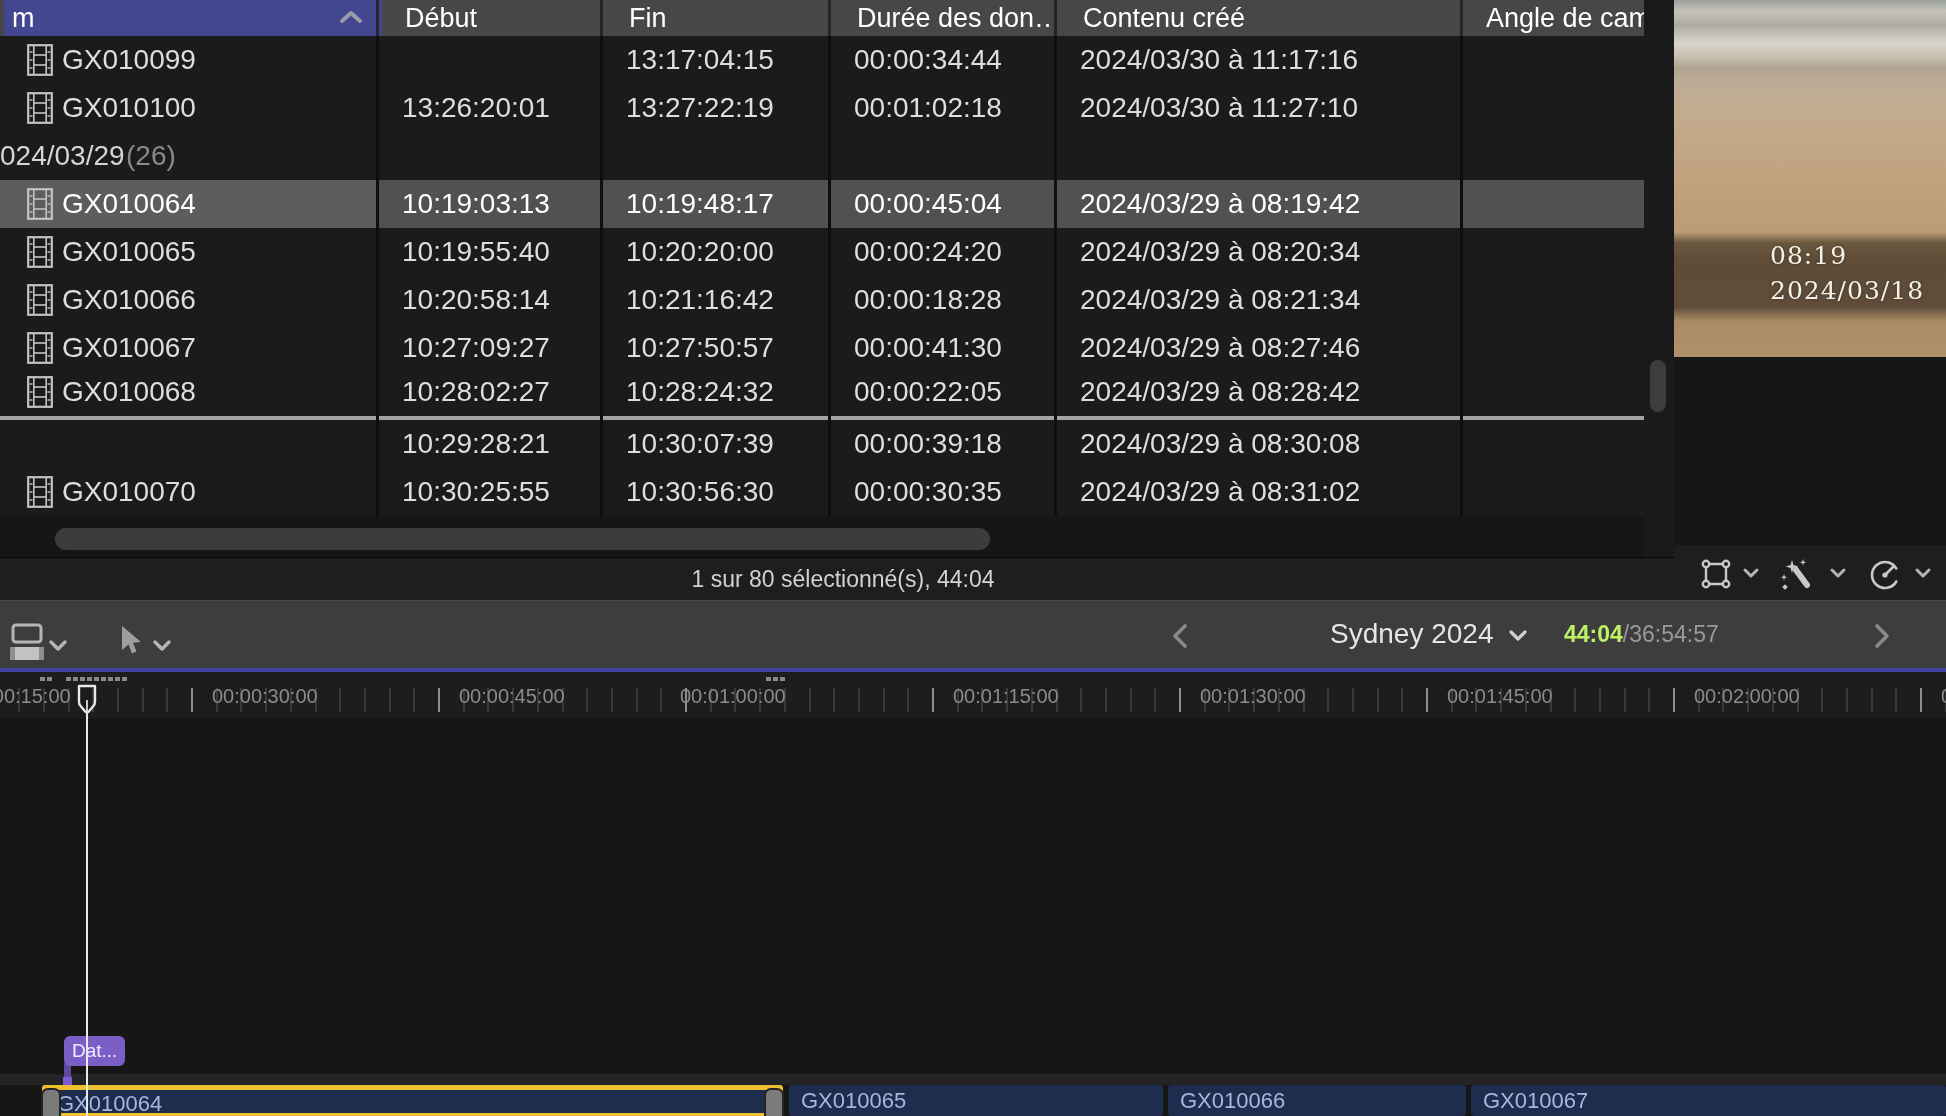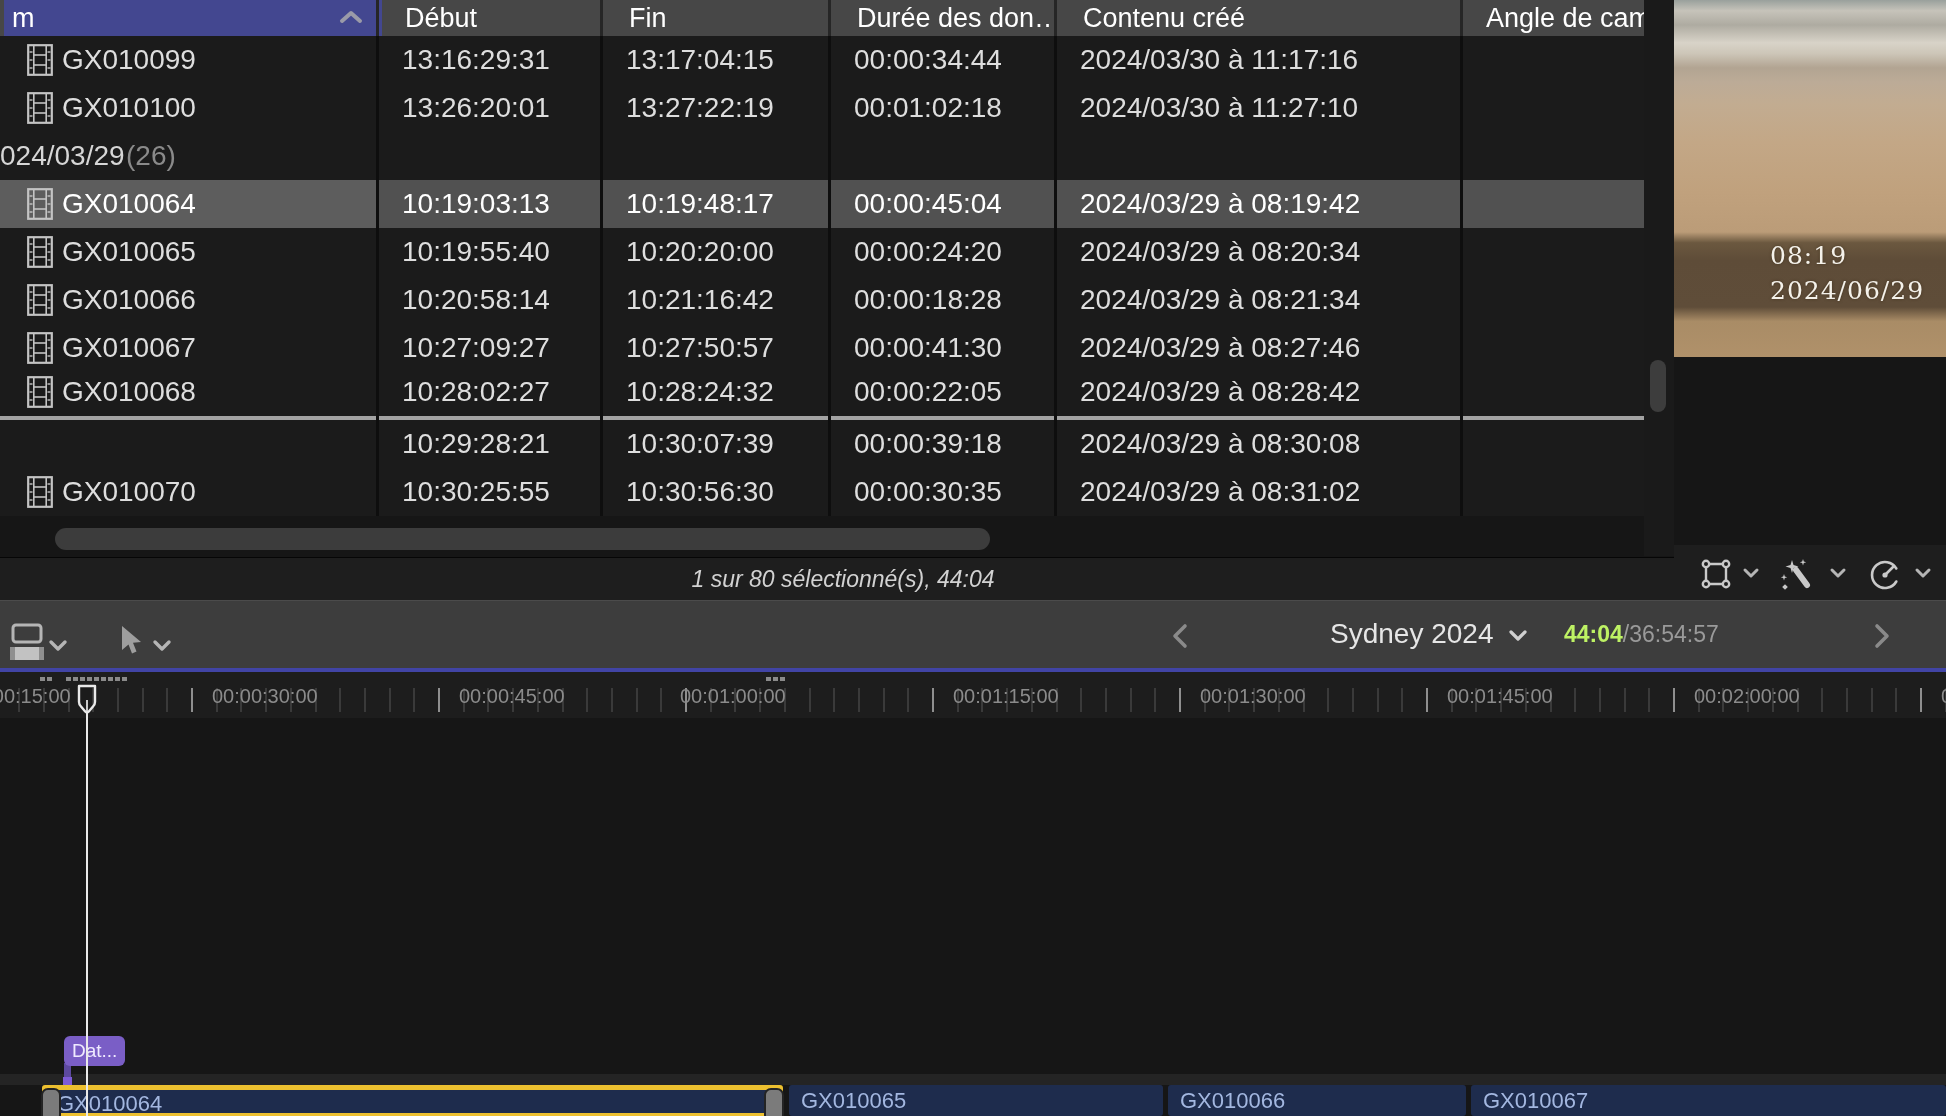--- a/index.html
+++ b/index.html
@@ -26,21 +26,21 @@
   .row.sel .cell{background:#515151;color:#fff;}
   .row.sel .cc0{background:#5d5d5d;}
   .clipname{position:absolute;left:62px;top:0;line-height:48px;}
   .filmicon{position:absolute;left:27px;top:8px;}
   .grouplabel{position:absolute;left:0;top:0;line-height:48px;font-size:28px;color:#d6d6d6;}
   .groupcount{position:absolute;left:126px;top:0;line-height:48px;font-size:28px;color:#8a8a8a;}
   .vline{position:absolute;top:36px;height:480px;width:3px;background:#0e0e0e;}
   #right-track{position:absolute;left:1644px;top:0;width:30px;height:556px;background:#1a1a1a;}
   #vscroll{position:absolute;left:1650px;top:360px;width:16px;height:52px;border-radius:8px;background:#3d3d3d;}
   #hscroll{position:absolute;left:55px;top:528px;width:935px;height:22px;border-radius:11px;background:#3c3c3c;}
-  #status-bar{position:absolute;left:0;top:557px;width:1674px;height:43px;background:#1e1e1e;border-top:1px solid #060606;font-style:italic;}
+  #status-bar{position:absolute;left:0;top:557px;width:1674px;height:43px;background:#1e1e1e;border-top:1px solid #060606;}
   #status-text{position:absolute;left:0;width:1686px;top:8px;text-align:center;font-size:23px;color:#d2d2d2;}
   
   #preview{position:absolute;left:1674px;top:0;width:272px;height:357px;overflow:hidden;
     background:linear-gradient(180deg,#99a09c 0%,#c6c3ba 3%,#aeaba1 7%,#d8d3c8 12%,#cdc6b8 15%,
       #b2a492 19%,#bcab97 23%,#c2ac91 29%,#c3a786 40%,#c0a17d 54%,#bb9c78 65%,
       #6b583f 68%,#5e4c38 73%,#5f4d39 86%,#a98c66 90%,#b0916a 100%);}
   #preview-stamp{position:absolute;left:96px;top:238px;width:170px;color:#f4f1ea;
     font-family:"DejaVu Serif",serif;font-size:25px;line-height:35px;letter-spacing:1px;
     text-shadow:0 0 3px rgba(60,45,25,.8);}
   #preview-tools{position:absolute;left:1674px;top:545px;width:272px;height:55px;background:#1e1e1e;}
@@ -113,21 +113,20 @@
               <line x1="6.8" y1="21" x2="19.2" y2="21" stroke="#c4c4c4" stroke-width="1.6"></line>
               <line x1="2.5" y1="8" x2="5.5" y2="8" stroke="#c4c4c4" stroke-width="1.4"></line>
               <line x1="2.5" y1="16" x2="5.5" y2="16" stroke="#c4c4c4" stroke-width="1.4"></line>
               <line x1="2.5" y1="24" x2="5.5" y2="24" stroke="#c4c4c4" stroke-width="1.4"></line>
               <line x1="20.5" y1="8" x2="23.5" y2="8" stroke="#c4c4c4" stroke-width="1.4"></line>
               <line x1="20.5" y1="16" x2="23.5" y2="16" stroke="#c4c4c4" stroke-width="1.4"></line>
               <line x1="20.5" y1="24" x2="23.5" y2="24" stroke="#c4c4c4" stroke-width="1.4"></line>
             </svg>
             <span class="clipname">GX010099</span>
           </div>
-          <div class="cell cc1">13:16:29:31</div>
           <div class="cell cc2">13:17:04:15</div>
           <div class="cell cc3">00:00:34:44</div>
           <div class="cell cc4">2024/03/30 à 11:17:16</div>
           <div class="cell cc5"></div>
         </div>
         <div class="row" style="top:48px">
           <div class="cell cc0">
             <svg class="filmicon" width="26" height="32" viewBox="0 0 26 32">
               <rect x="1.2" y="1.2" width="23.6" height="29.6" fill="none" stroke="#c4c4c4" stroke-width="2.2"></rect>
               <line x1="6.8" y1="1" x2="6.8" y2="31" stroke="#c4c4c4" stroke-width="1.6"></line>
@@ -312,21 +311,21 @@
     <div id="hscroll"></div>
 
     <div id="status-bar">
       <div id="status-text">1 sur 80 sélectionné(s), 44:04</div>
     </div>
   </div>
 
   <div id="preview">
     <div id="preview-stamp">
       <div>08:19</div>
-      <div>2024/06/29</div>
+      <div>2024/03/18</div>
     </div>
   </div>
 
   <div id="preview-tools">
     <div class="ptool" style="left:26px">
       <svg width="32" height="32" viewBox="0 0 32 32" fill="none" stroke="#c9c9c9" stroke-width="2.4">
         <rect x="6" y="6" width="20" height="20" rx="1"></rect>
         <circle cx="6" cy="6" r="3.2" fill="#1e1e1e"></circle>
           <circle cx="26" cy="6" r="3.2" fill="#1e1e1e"></circle>
         <circle cx="6" cy="26" r="3.2" fill="#1e1e1e"></circle>

